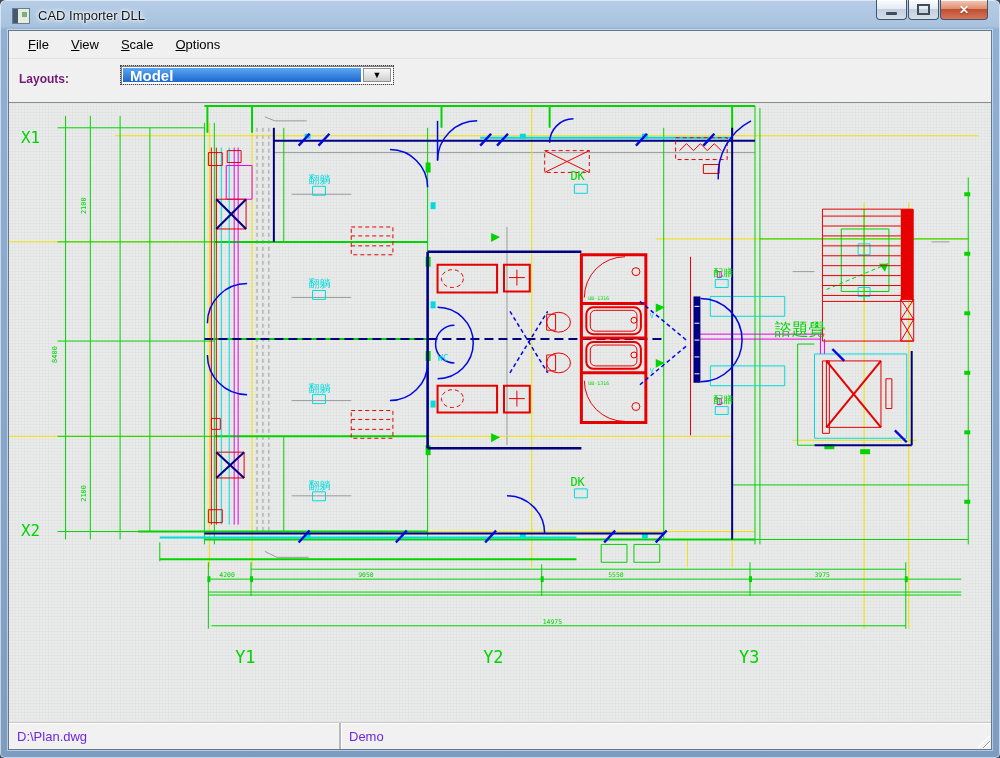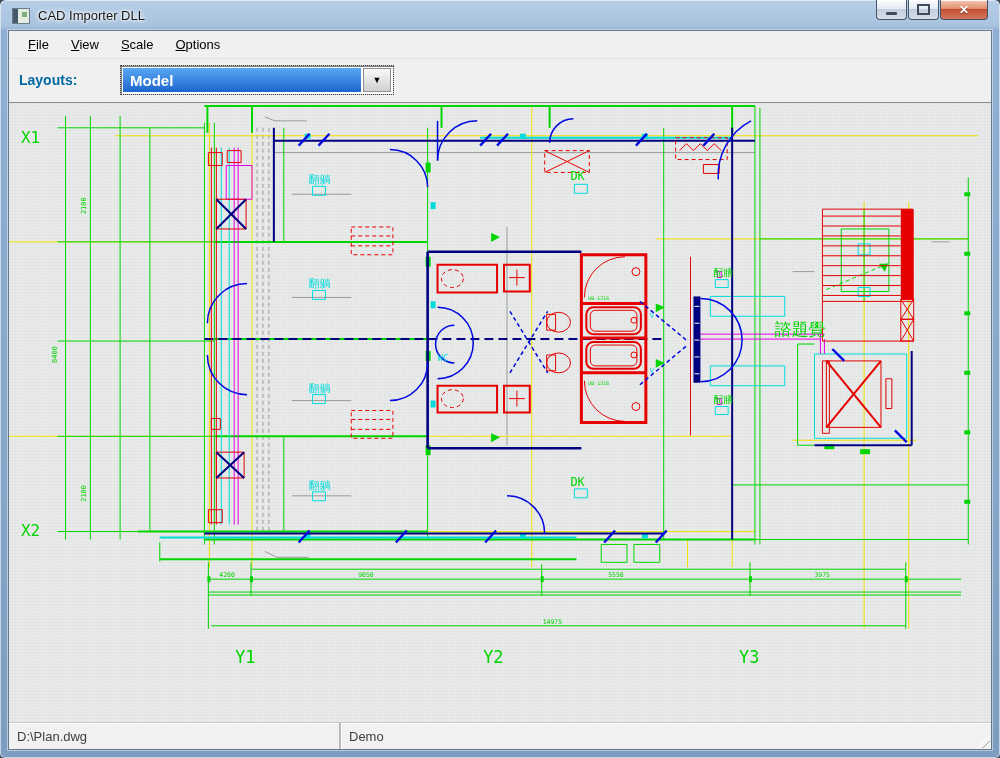--- a/index.html
+++ b/index.html
@@ -24,35 +24,35 @@
   .glyph-close{color:#fff;font-size:12px;font-weight:bold;text-shadow:0 1px 1px #7e2714;}
   
   .content{position:absolute;left:8px;top:30px;right:8px;bottom:8px;background:#f0f0f0;
     border:1px solid #65788d;box-shadow:0 0 0 1px rgba(255,255,255,.45);
     display:flex;flex-direction:column;}
   .menubar{height:27px;display:flex;align-items:center;padding-left:8px;
     background:#f0f0f0;border-bottom:1px solid #e2e2e2;}
   .menu-item{padding:4px 11px;font-size:13px;color:#000;cursor:default;}
   .menu-item u{text-decoration:underline;}
   .toolbar{height:43px;position:relative;background:#f0f0f0;}
-  .layouts-label{position:absolute;left:10px;top:13px;font-size:14px;font-weight:bold;color:#0369a1;}
-  .combo{position:absolute;left:112px;top:7px;width:272px;height:28px;display:flex;
+  .layouts-label{position:absolute;left:10px;top:13px;font-size:12px;font-weight:bold;color:#701a75;}
+  .combo{position:absolute;left:112px;top:7px;width:272px;height:18px;display:flex;
     background:#fff;outline:1px dotted #444;outline-offset:0;
     box-shadow:inset 1px 1px 0 #7e7e7e,inset -1px -1px 0 #fff,0 0 0 1px #c8c8c8;}
   .combo-field{flex:1;display:flex;align-items:center;padding-left:7px;margin:2px 0 2px 2px;
     background:linear-gradient(#5aa8f4,#1d66cd);color:#fff;font-weight:bold;font-size:15px;}
   .combo-btn{width:26px;margin:2px;display:flex;align-items:center;justify-content:center;
     background:linear-gradient(#f9f9f9,#cfcfcf);border:1px solid #8f8f8f;font-size:9px;color:#000;}
   .canvas{flex:1;position:relative;border-top:1px solid #8b8b8b;background:#e9eaea;
     background-image:repeating-linear-gradient(0deg,rgba(0,0,0,.018) 0 1px,transparent 1px 3px),
                      repeating-linear-gradient(90deg,rgba(0,0,0,.018) 0 1px,transparent 1px 3px);}
   .canvas svg{position:absolute;inset:0;}
   
   .statusbar{height:26px;display:flex;background:#f1f1f1;border-top:1px solid #c9c9c9;
-    box-shadow:inset 0 1px 0 #fff;font-size:13px;color:#404040;position:relative;}
+    box-shadow:inset 0 1px 0 #fff;font-size:13px;color:#6d28d9;position:relative;}
   .status-panel{display:flex;align-items:center;padding-left:8px;}
   .sp1{width:322px;} .sp2{width:328px;} .sp3{flex:1;border-radius:7px;}
   .sep{width:1px;background:#b8b8b8;box-shadow:1px 0 0 #fff;}
   .grip{position:absolute;right:1px;bottom:1px;width:13px;height:13px;
     background:repeating-linear-gradient(135deg,transparent 0 3px,#9a9a9a 3px 4px,#fff 4px 5px);
     clip-path:polygon(100% 0,100% 100%,0 100%);}
   
   svg *{vector-effect:non-scaling-stroke;}
   .g{stroke:var(--cad-green);fill:none;stroke-width:1;}
   .g2{stroke:var(--cad-green);fill:none;stroke-width:2;}

